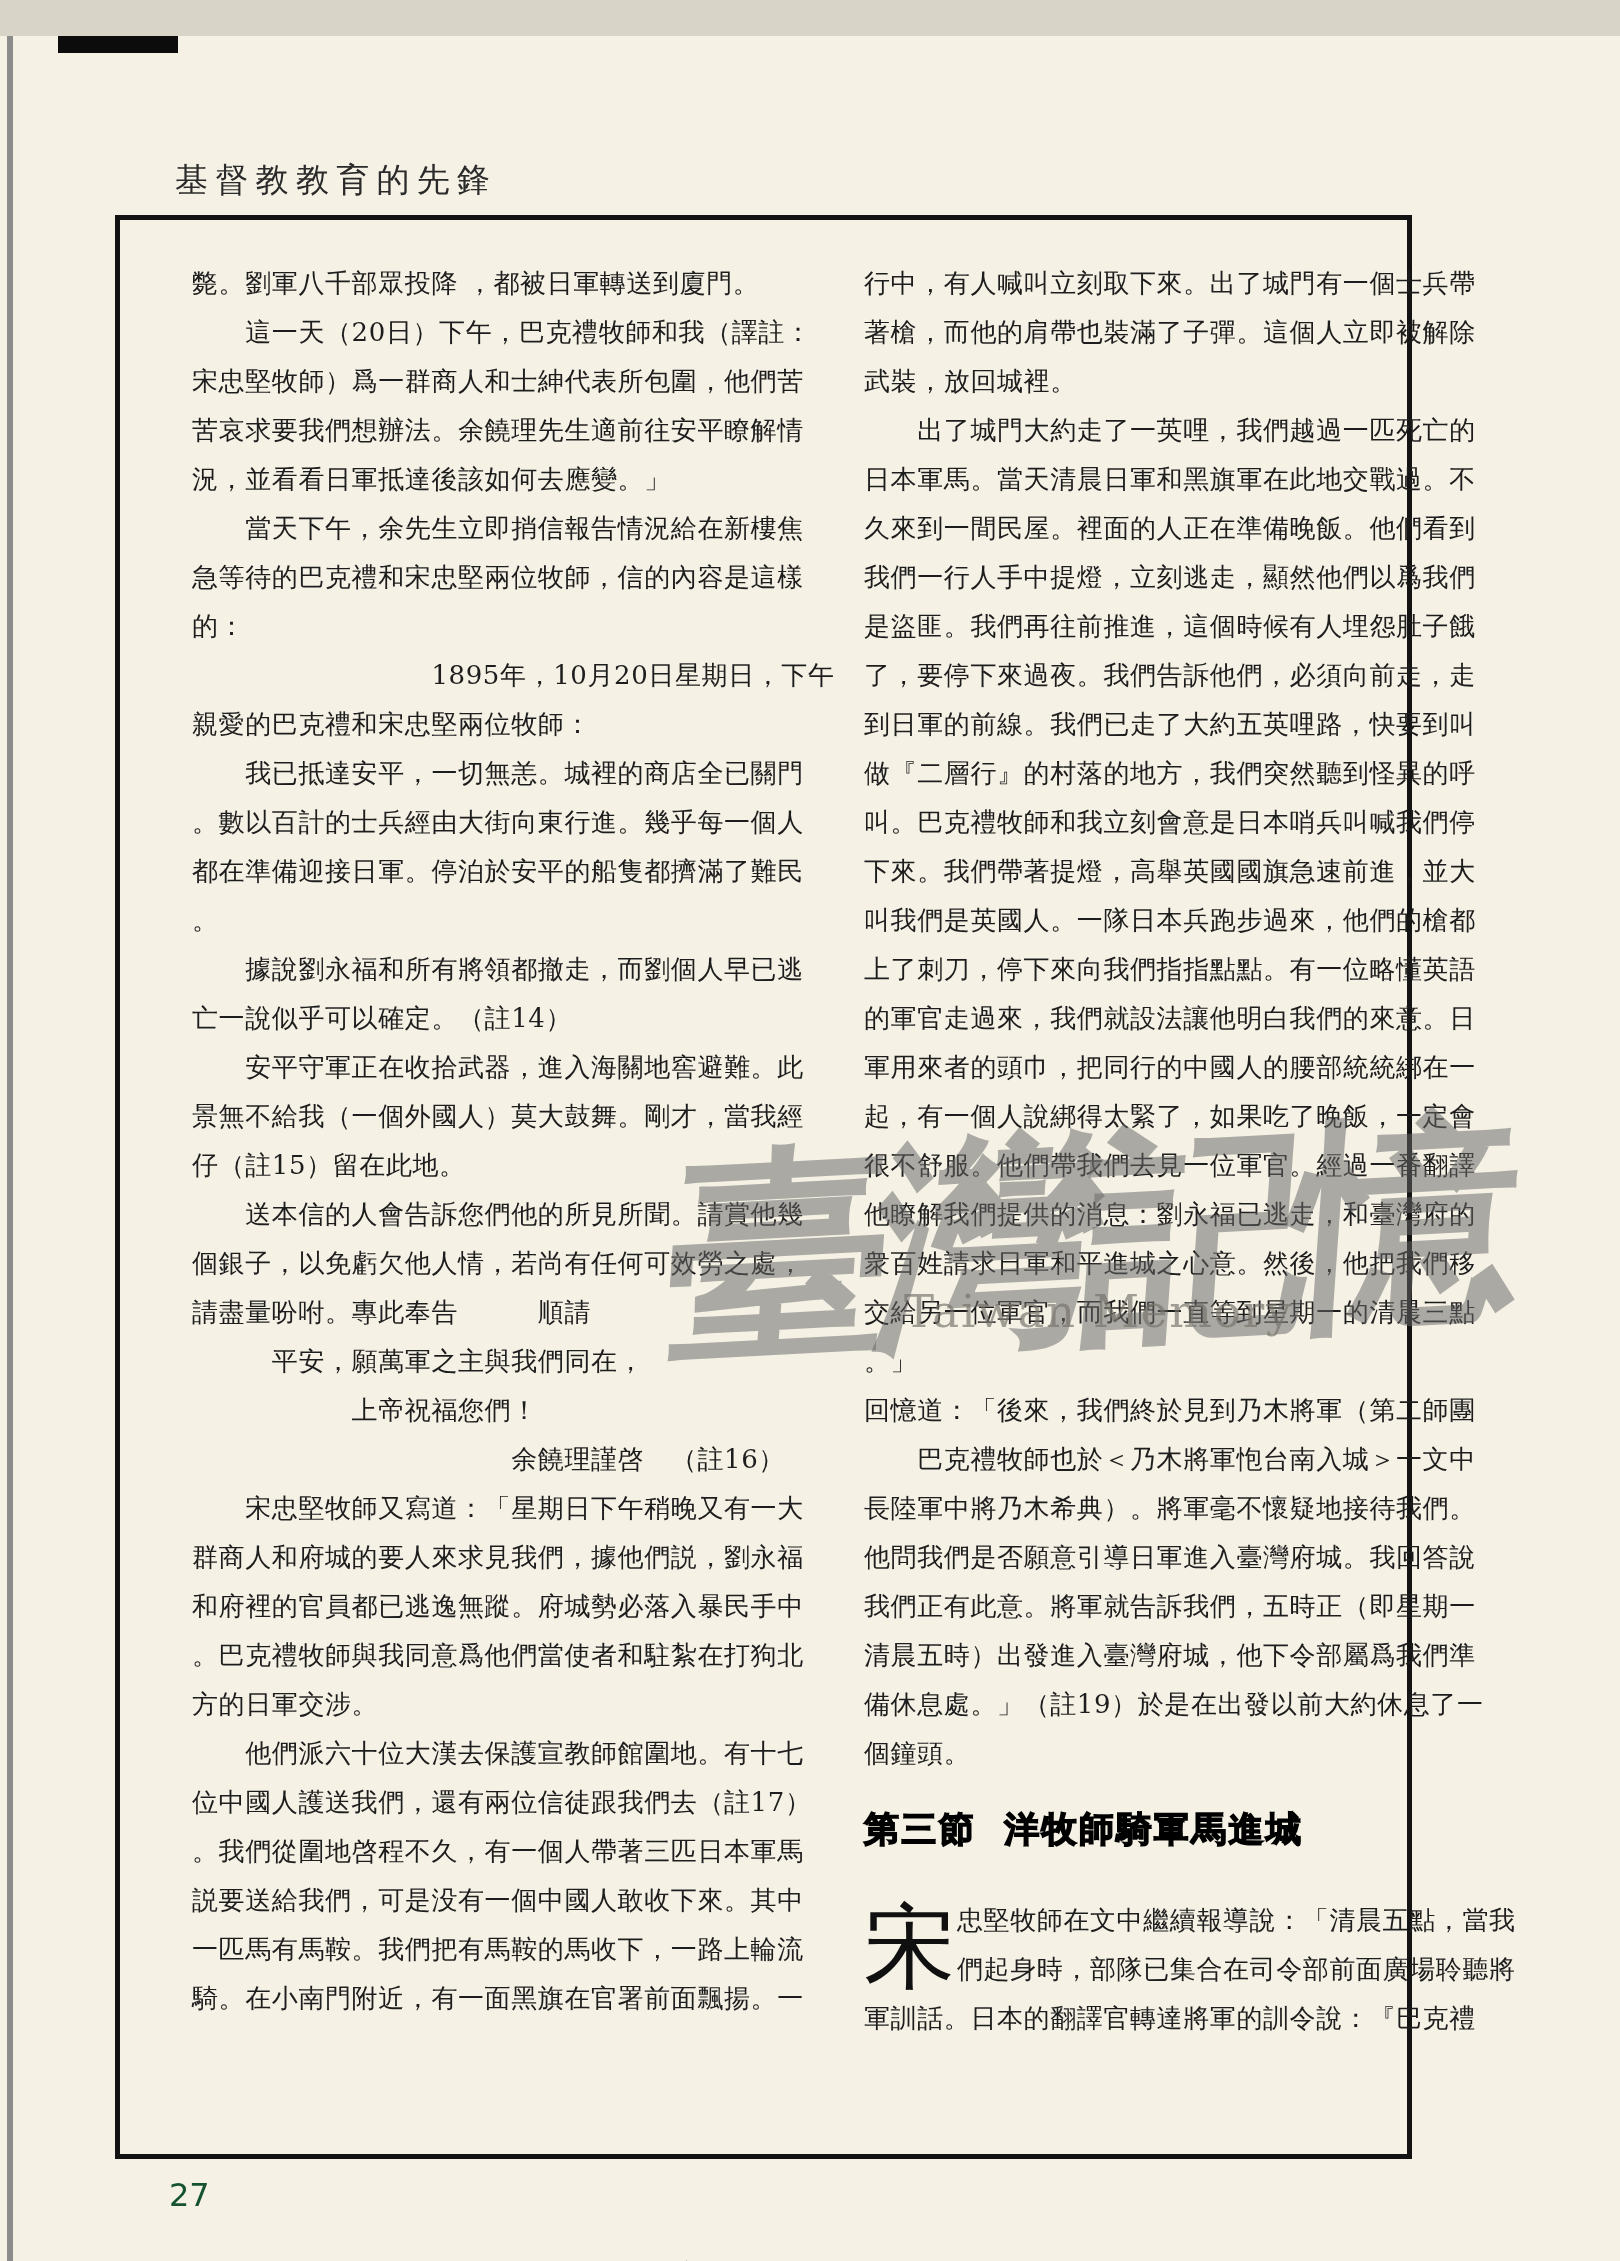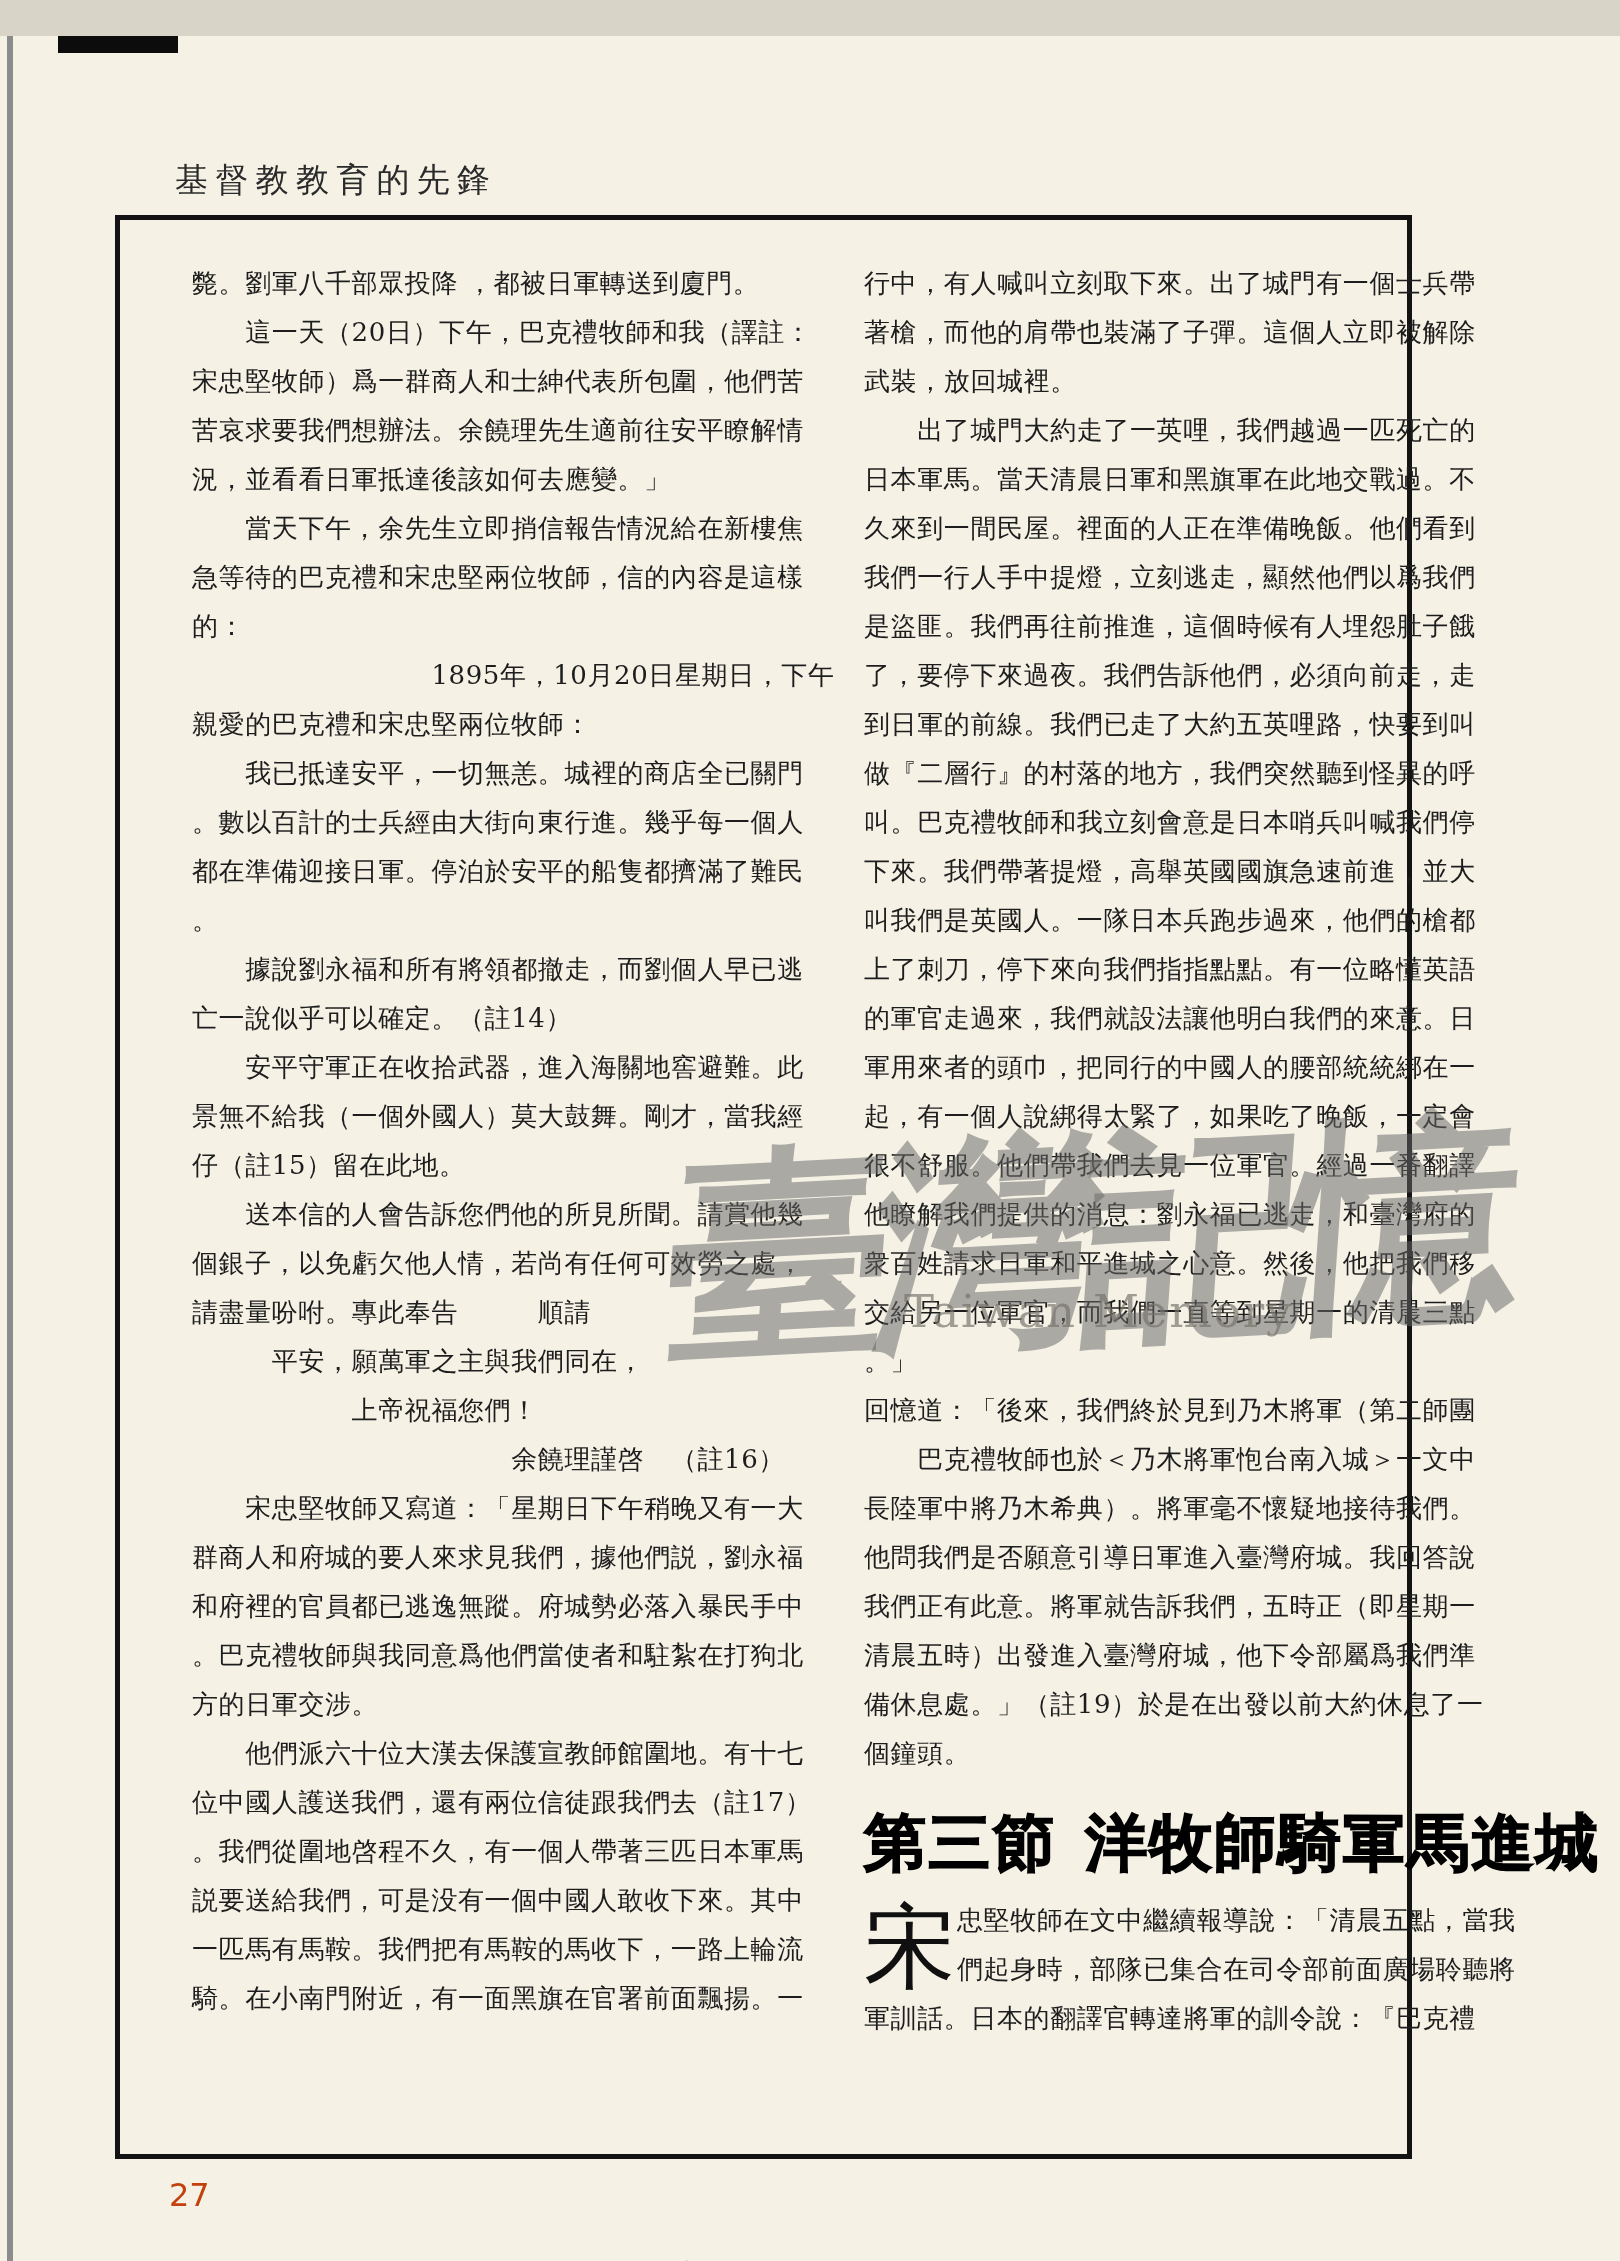--- a/index.html
+++ b/index.html
@@ -28,23 +28,23 @@
   }
   .col{position:absolute;top:39px;width:636px;}
   .col-left{left:72px;}
   .col-right{left:744px;}
   .line{
     height:49px;line-height:49px;
     font-size:26px;letter-spacing:0.6px;
     color:#1d1d1d;white-space:pre;
   }
   .section-heading{
-    display:flex;gap:28px;align-items:center;
+    display:flex;gap:28px;align-items:flex-start;
     margin-top:28px;height:73px;
-    font-size:62px;font-weight:bold;color:#000;
+    font-size:35px;font-weight:bold;color:#000;
     -webkit-text-stroke:1.5px #000;
     letter-spacing:2.4px;white-space:pre;
   }
   .dropcap-para{position:relative;margin-top:17px;}
   .dropcap{
     position:absolute;left:0;top:6.1px;
     font-size:92px;line-height:92px;color:#101010;
   }
   .dropcap-lines{margin-left:93px;}
   .dropcap-lines .line{font-size:26px;}
@@ -60,21 +60,21 @@
   }
   .wm-latin{
     position:absolute;left:904px;top:1249px;
     font-size:45px;letter-spacing:1.8px;
     color:rgba(118,115,108,0.68);
     z-index:6;pointer-events:none;white-space:pre;
   }
   
   .page-number{
     position:absolute;left:169px;top:2140px;
-    font-size:32px;color:#c2410c;
+    font-size:32px;color:#14532d;
     font-family:"DejaVu Sans", sans-serif;
   }
   .footer-mark{
     position:absolute;left:615px;top:2218px;
     font-size:48px;letter-spacing:3.1px;
     color:#a6a39c;font-weight:bold;white-space:pre;
   }
 </style>
 </head>
 <body>

